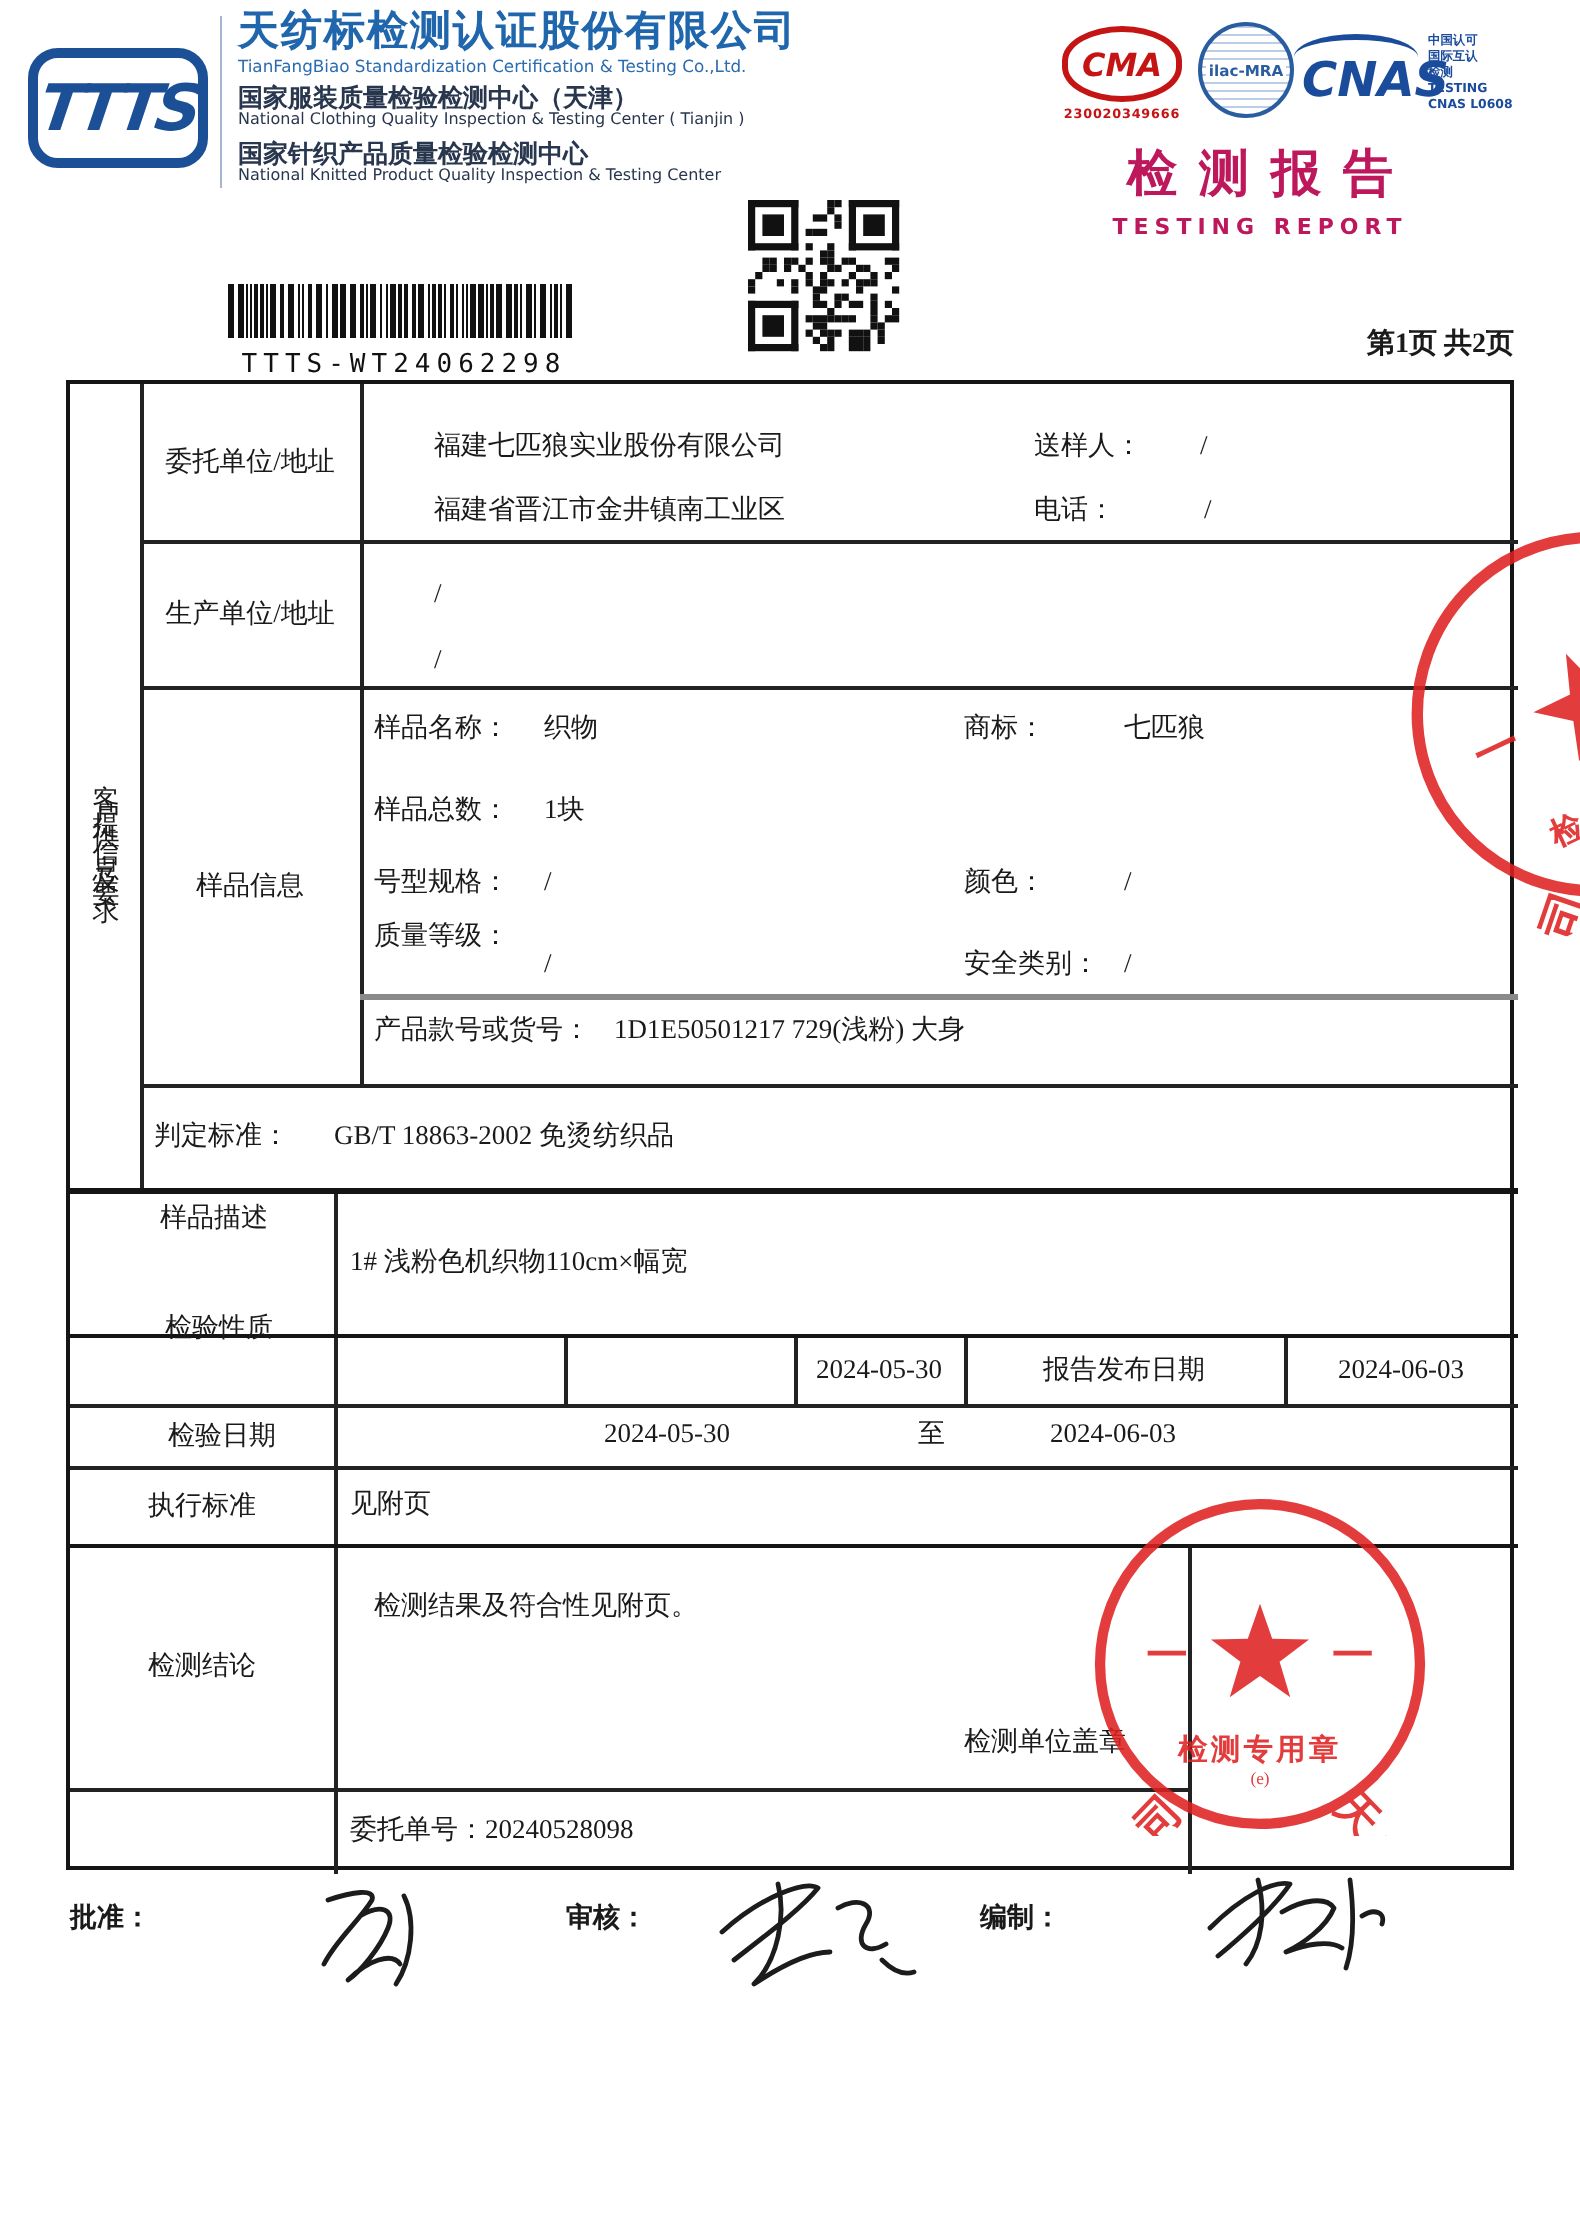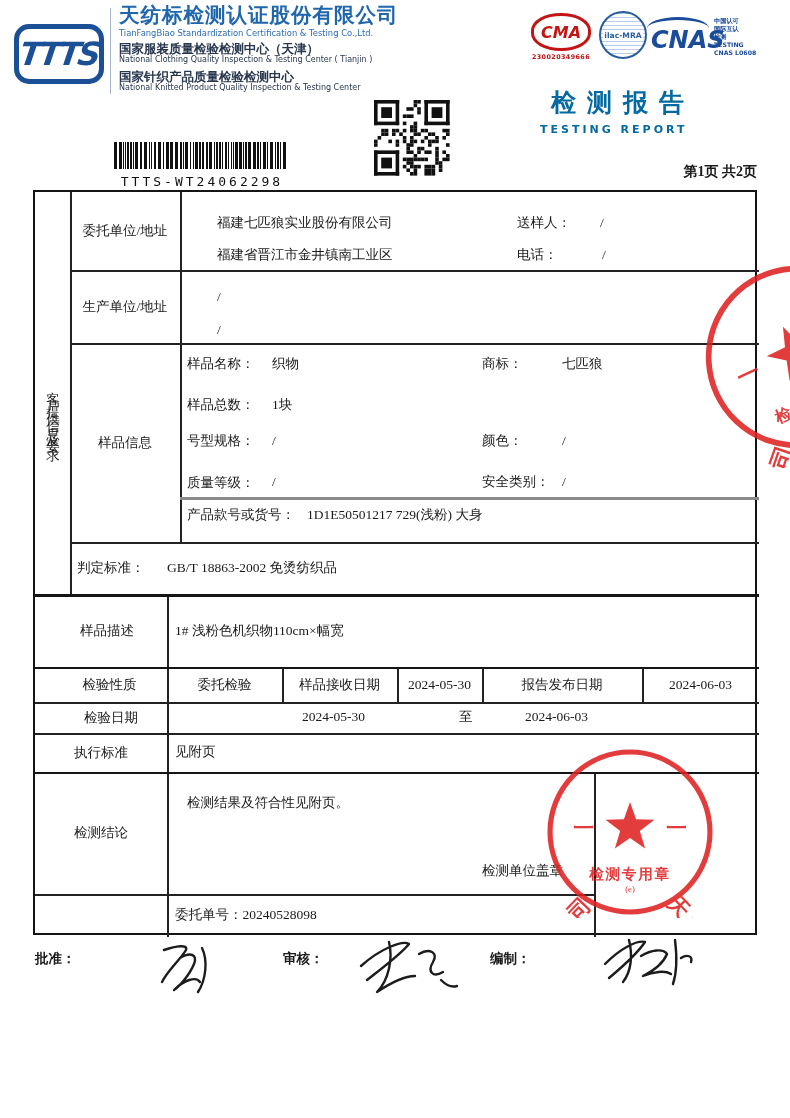--- a/index.html
+++ b/index.html
@@ -25,22 +25,22 @@
   .cma-num{font-size:6.4px;letter-spacing:.4px;margin-top:2px;font-family:"DejaVu Sans",sans-serif;font-weight:bold;}
   .ilac{position:absolute;left:599px;top:11px;width:44px;height:44px;border-radius:50%;border:2px solid #2a5d9f;
         background:repeating-linear-gradient(0deg,#ffffff 0 3px,#bccde6 3px 4px);
         display:flex;align-items:center;justify-content:center;}
   .ilac-label{background:#fff;color:#2a5d9f;font-family:"DejaVu Sans",sans-serif;font-weight:bold;font-size:7.6px;padding:0 1px;}
   .cnas{position:absolute;left:651px;top:26px;}
   .cnas-arc{position:absolute;left:-4px;top:-9px;width:62px;height:20px;border-top:3px solid #1b4c9c;border-radius:50%;}
   .cnas-label{font-family:"DejaVu Sans",sans-serif;font-weight:bold;font-style:italic;font-size:24px;color:#1b4c9c;}
   .cnas-side{position:absolute;left:714px;top:17px;font-size:6.2px;line-height:1.3;color:#1b4c9c;
              font-family:"DejaVu Sans",sans-serif;font-weight:bold;}
-  .report-title{position:absolute;left:540px;top:70px;width:180px;text-align:left;color:#0369a1;
-                font-family:"DejaVu Sans",sans-serif;margin-top:16px;}
+  .report-title{position:absolute;left:540px;top:70px;width:180px;text-align:center;color:#be185d;
+                font-family:"DejaVu Sans",sans-serif;}
   .report-title-cn{font-size:25px;font-weight:bold;letter-spacing:11px;text-indent:11px;}
   .report-title-en{font-size:11px;font-weight:bold;letter-spacing:3px;margin-top:4px;}
 
   
   #qr{position:absolute;left:374px;top:100px;}
   .barcode-wrap{position:absolute;left:112px;top:142px;width:180px;text-align:center;}
   .barcode-text{font-family:"DejaVu Sans Mono",monospace;font-size:13px;letter-spacing:3px;margin-top:1px;color:#111;}
   .page-indicator{position:absolute;right:33px;top:163px;font-size:14px;font-weight:bold;}
 
   
@@ -322,36 +322,34 @@
     <div class="txt" style="left:152px;top:163px;">样品名称：</div>
     <div class="txt" style="left:237px;top:163px;">织物</div>
     <div class="txt" style="left:447px;top:163px;">商标：</div>
     <div class="txt" style="left:527px;top:163px;">七匹狼</div>
     <div class="txt" style="left:152px;top:204px;">样品总数：</div>
     <div class="txt" style="left:237px;top:204px;">1块</div>
     <div class="txt" style="left:152px;top:240px;">号型规格：</div>
     <div class="txt" style="left:237px;top:240px;">/</div>
     <div class="txt" style="left:447px;top:240px;">颜色：</div>
     <div class="txt" style="left:527px;top:240px;">/</div>
-    <div class="txt" style="left:152px;top:282px;">质量等级：</div>
+    <div class="txt" style="left:152px;top:267px;">质量等级：</div>
     <div class="txt" style="left:237px;top:281px;">/</div>
     <div class="txt" style="left:447px;top:281px;">安全类别：</div>
     <div class="txt" style="left:527px;top:281px;">/</div>
     <div class="txt" style="left:152px;top:314px;">产品款号或货号：</div>
     <div class="txt" style="left:272px;top:314px;">1D1E50501217 729(浅粉) 大身</div>
 
     <div class="txt" style="left:42px;top:367px;">判定标准：</div>
     <div class="txt" style="left:132px;top:367px;">GB/T 18863-2002  免烫纺织品</div>
 
-    <div class="cell" style="left:0;top:402px;width:144px;height:73px;">样品描述</div>
+    <div class="cell" style="left:0;top:380px;width:144px;height:73px;">样品描述</div>
     <div class="txt" style="left:140px;top:430px;">1# 浅粉色机织物110cm×幅宽</div>
 
-    <div class="cell" style="left:0;top:475px;width:149px;height:35px;">检验性质</div>
-    <div class="cell" style="left:132px;top:475px;width:115px;height:35px;">委托检验</div>
-    <div class="cell" style="left:247px;top:475px;width:115px;height:35px;">样品接收日期</div>
+    <div class="cell" style="left:0;top:454px;width:149px;height:35px;">检验性质</div>
     <div class="cell" style="left:362px;top:475px;width:85px;height:35px;">2024-05-30</div>
     <div class="cell" style="left:447px;top:475px;width:160px;height:35px;">报告发布日期</div>
     <div class="cell" style="left:607px;top:475px;width:117px;height:35px;">2024-06-03</div>
 
     <div class="cell" style="left:0;top:510px;width:152px;height:31px;">检验日期</div>
     <div class="txt" style="left:267px;top:516px;">2024-05-30</div>
     <div class="txt" style="left:424px;top:516px;">至</div>
     <div class="txt" style="left:490px;top:516px;">2024-06-03</div>
 
     <div class="cell" style="left:0;top:541px;width:132px;height:39px;">执行标准</div>

